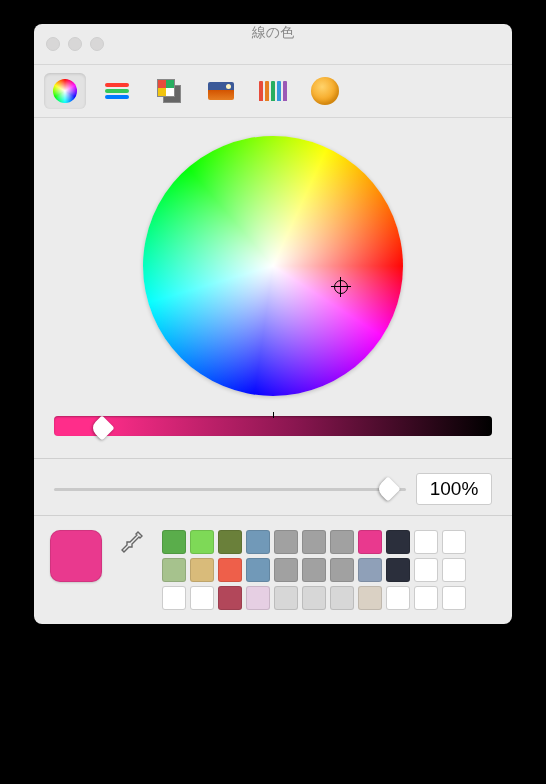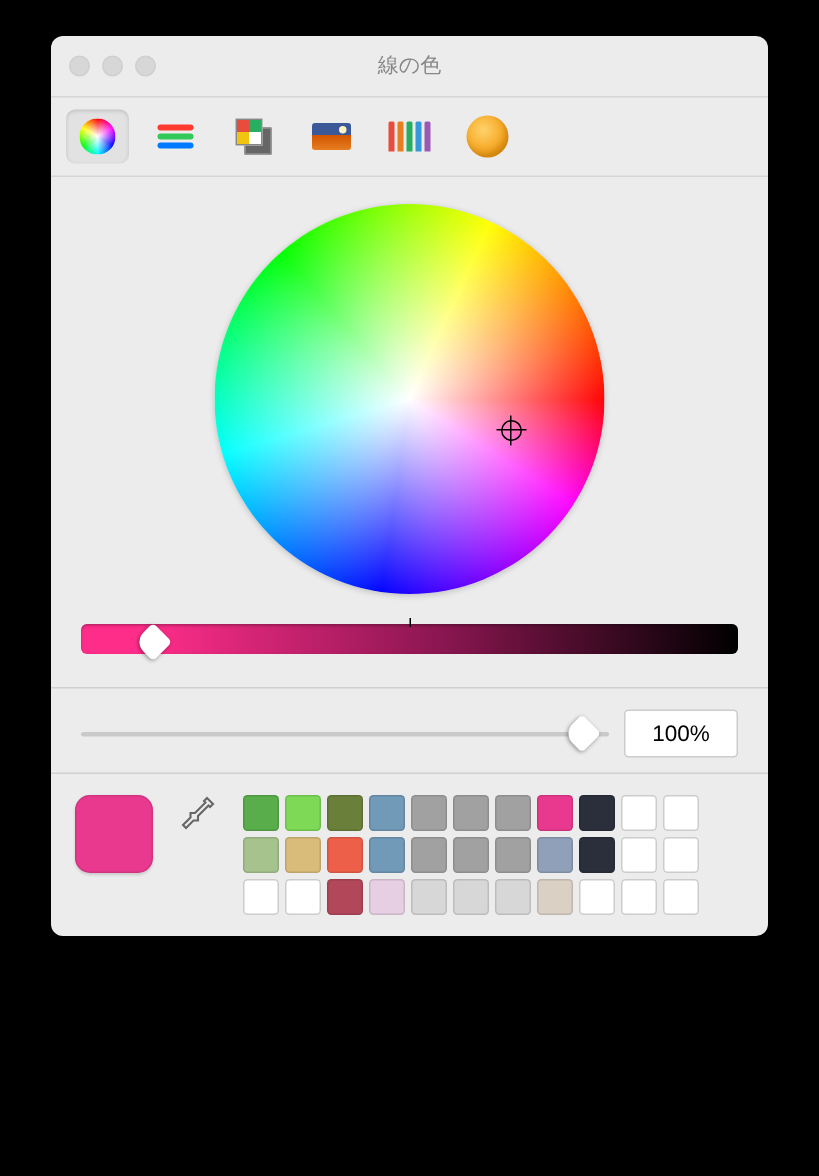--- a/index.html
+++ b/index.html
@@ -1,17 +1,17 @@
 <!DOCTYPE html>
 <html><head>
 <meta charset="utf-8">
 <style>
 html,body{margin:0;padding:0;background:#000;font-family:-apple-system,"Helvetica Neue",sans-serif;font-size:13px;color:#333}
 .window{width:478px;margin:24px auto 0;background:#ececec;border-radius:8px;box-shadow:0 8px 30px rgba(0,0,0,.5);overflow:hidden}
-.titlebar{height:40px;position:relative;display:flex;align-items:center;justify-content:center;border-bottom:1px solid #d6d6d6}
+.titlebar{height:40px;position:relative;display:flex;align-items:flex-start;justify-content:center;border-bottom:1px solid #d6d6d6}
 .traffic{position:absolute;left:12px;top:13px;display:flex;gap:8px}
 .traffic span{width:12px;height:12px;border-radius:50%;background:#d8d7d7;border:1px solid #cfcfcf}
 .title{font-size:14px;color:#888}
 .toolbar{display:flex;gap:10px;padding:8px 10px;border-bottom:1px solid #d6d6d6}
 .tb-btn{width:42px;height:36px;border-radius:6px;display:flex;align-items:center;justify-content:center;cursor:pointer}
 .tb-btn.active{background:#e2e2e2;box-shadow:inset 0 1px 3px rgba(0,0,0,.15)}
 .sliders-icon div{width:24px;height:4px;border-radius:2px;margin:2px 0}
 .sliders-icon div:nth-child(1){background:#ff3b30}
 .sliders-icon div:nth-child(2){background:#34c759}
 .sliders-icon div:nth-child(3){background:#007aff}
@@ -43,21 +43,21 @@
 .crosshair::after{width:1.5px;height:20px;left:9px;top:0}
 .crosshair .ring{position:absolute;width:12px;height:12px;border:1.5px solid #000;border-radius:50%;top:3px;left:3px}
 .bright-bar{height:20px;border-radius:4px;background:linear-gradient(to right,#ff2d8a 0%,#ff2d8a 10%,#8a1650 55%,#000 100%);position:relative;margin-bottom:4px;box-shadow:inset 0 1px 2px rgba(0,0,0,.3)}
 .bright-tick{position:absolute;left:50%;top:-4px;width:1px;height:6px;background:#000}
 .slider-thumb{position:absolute;width:18px;height:18px;background:#fff;top:3px;transform:translateX(-50%) rotate(45deg);border-radius:3px 3px 3px 50%;box-shadow:0 1px 3px rgba(0,0,0,.4)}
 .divider{height:1px;background:#cfcfcf;margin:22px -20px 14px}
 .opacity-label{font-size:14px;margin-bottom:6px}
 .opacity-row{display:flex;gap:10px;align-items:center}
 .opacity-track{flex:1;height:3px;background:#c9c9c9;border-radius:2px;position:relative}
 .opacity-thumb{position:absolute;width:18px;height:18px;background:#fff;top:-8px;transform:translateX(-50%) rotate(45deg);border-radius:3px 3px 3px 50%;box-shadow:0 1px 3px rgba(0,0,0,.4)}
-.opacity-input{width:70px;height:28px;background:#fff;border:1px solid #ccc;border-radius:3px;font-size:15px;text-align:center;font-family:inherit}
+.opacity-input{width:70px;height:28px;background:#fff;border:1px solid #ccc;border-radius:3px;font-size:19px;text-align:center;font-family:inherit}
 .footer{border-top:1px solid #d0d0d0;padding:14px 16px 14px;display:flex;gap:18px;align-items:flex-start}
 .current-swatch{width:52px;height:52px;border-radius:10px;box-shadow:inset 0 0 0 1px rgba(0,0,0,.1),0 1px 2px rgba(0,0,0,.15)}
 .eyedropper-icon{width:24px;height:24px;cursor:pointer}
 .swatch-grid{display:grid;grid-template-columns:repeat(11,24px);grid-auto-rows:24px;gap:4px}
 .swatch{border-radius:3px;box-shadow:inset 0 0 0 1px rgba(0,0,0,.12);cursor:pointer}
 .swatch.empty{background:#fff;box-shadow:inset 0 0 0 1px #ccc}
 </style>
 </head>
 <body>
 

